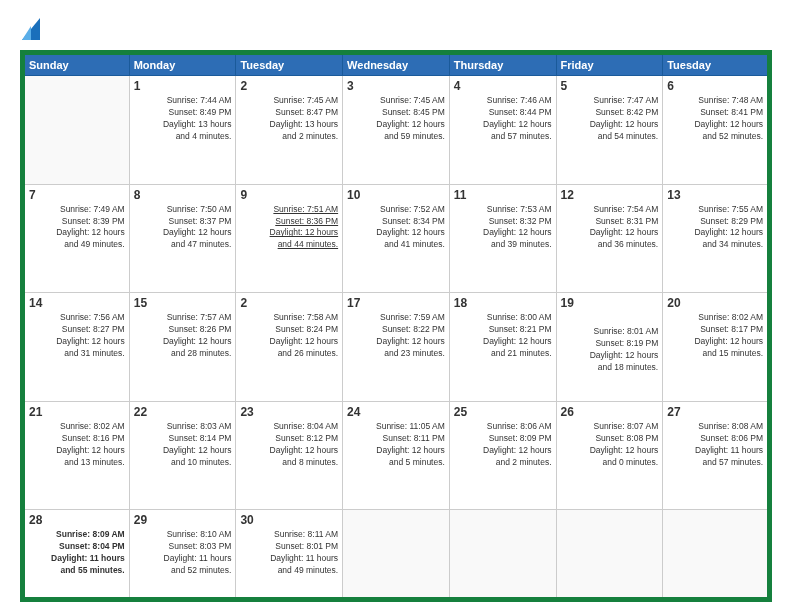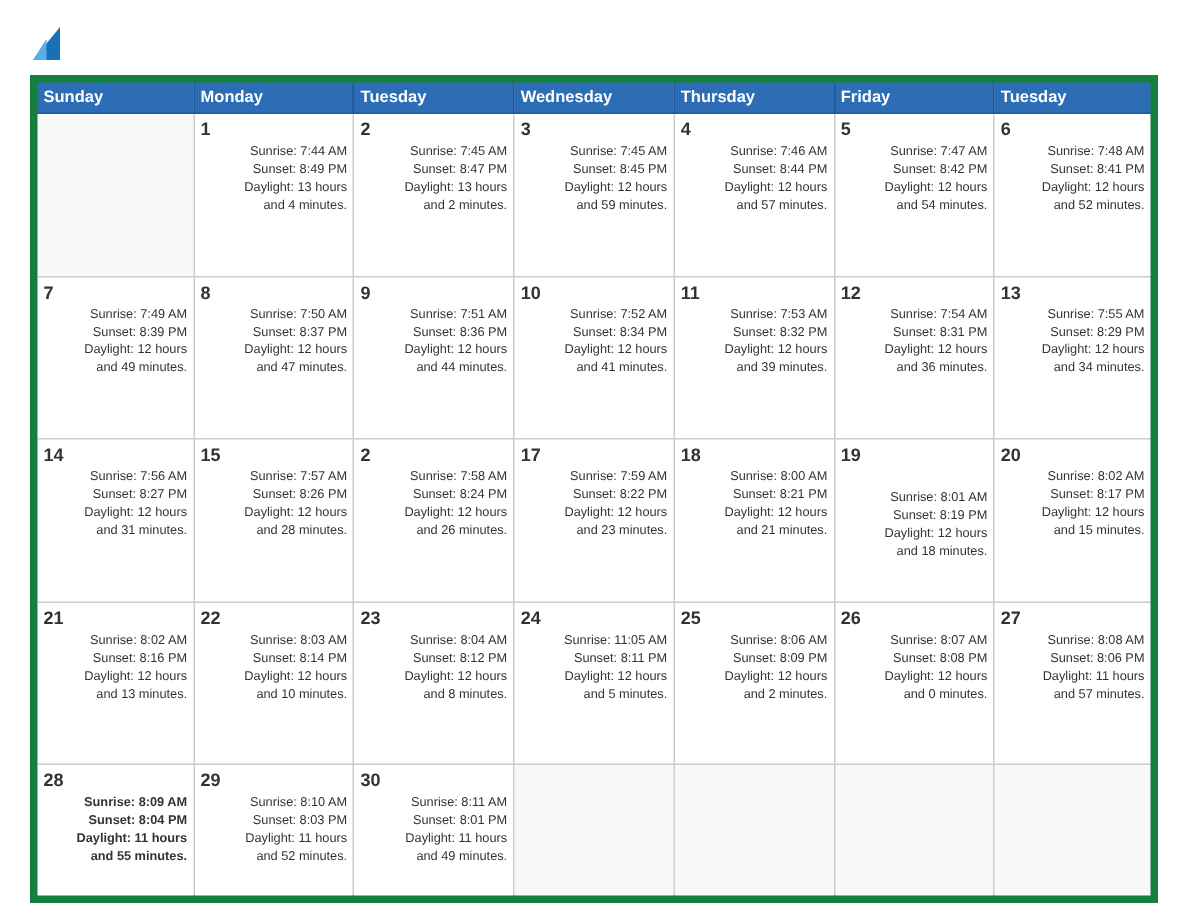--- a/index.html
+++ b/index.html
@@ -193,21 +193,21 @@
           </td>
           <td>
             <span class="day-num">8</span>
             <div class="day-info" style="white-space: pre-line;">Sunrise: 7:50 AM
 Sunset: 8:37 PM
 Daylight: 12 hours
 and 47 minutes.</div>
           </td>
           <td>
             <span class="day-num">9</span>
-            <div class="day-info" style="white-space: pre-line;">Sunrise: 7:51 AM
+            <div class="day-info" style="white-space: pre-line; text-decoration: underline;">Sunrise: 7:51 AM
 Sunset: 8:36 PM
 Daylight: 12 hours
 and 44 minutes.</div>
           </td>
           <td>
             <span class="day-num">10</span>
             <div class="day-info" style="white-space: pre-line;">Sunrise: 7:52 AM
 Sunset: 8:34 PM
 Daylight: 12 hours
 and 41 minutes.</div>

